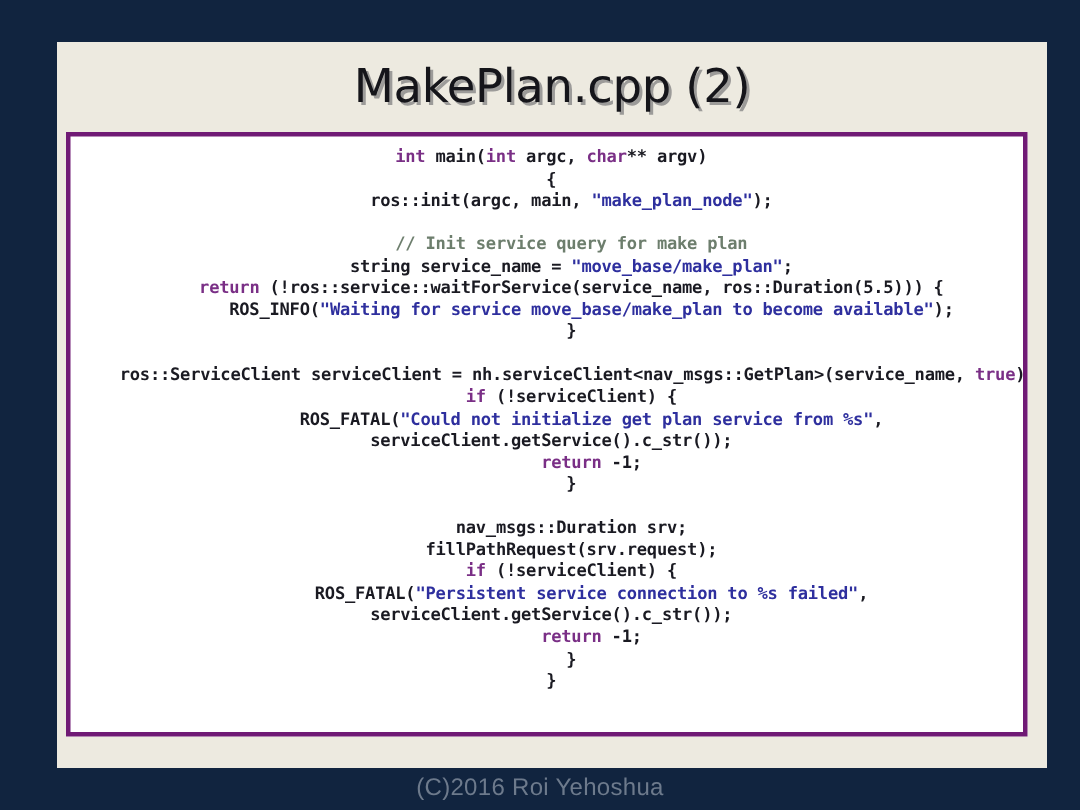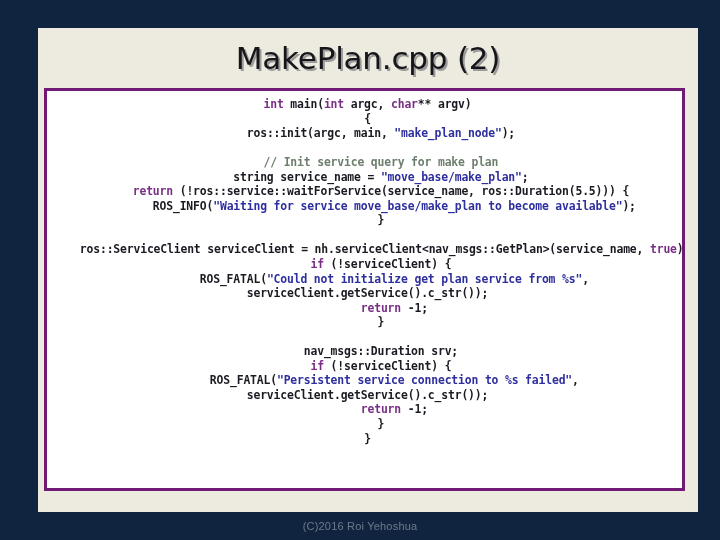--- a/index.html
+++ b/index.html
@@ -91,21 +91,21 @@
     left: 0;
     top: 512px;
     width: 720px;
     height: 28px;
     display: flex;
     align-items: center;
     justify-content: center;
   }
   #footer-text {
     font-family: "Liberation Sans", sans-serif;
-    font-size: 11px;
+    font-size: 16px;
     color: #6d7a8c;
     letter-spacing: 0.2px;
     white-space: nowrap;
   }
 </style>
 </head>
 <body>
 
 <div id="slide">
 
@@ -127,20 +127,21 @@
 </span><span class="ln"><span class="pln">    }</span>
 </span><span class="ln"><span class="pln"></span>
 </span><span class="ln"><span class="pln">    ros::ServiceClient serviceClient = nh.serviceClient&lt;nav_msgs::GetPlan&gt;(service_name, </span><span class="kw">true</span><span class="pln">);</span>
 </span><span class="ln"><span class="pln">    </span><span class="kw">if</span><span class="pln"> (!serviceClient) {</span>
 </span><span class="ln"><span class="pln">        ROS_FATAL(</span><span class="str">"Could not initialize get plan service from %s"</span><span class="pln">,</span>
 </span><span class="ln"><span class="pln">serviceClient.getService().c_str());</span>
 </span><span class="ln"><span class="pln">        </span><span class="kw">return</span><span class="pln"> -1;</span>
 </span><span class="ln"><span class="pln">    }</span>
 </span><span class="ln"><span class="pln"></span>
 </span><span class="ln"><span class="pln">    nav_msgs::Duration srv;</span>
+</span><span class="ln"><span class="pln">    fillPathRequest(srv.request);</span>
 </span><span class="ln"><span class="pln">    </span><span class="kw">if</span><span class="pln"> (!serviceClient) {</span>
 </span><span class="ln"><span class="pln">        ROS_FATAL(</span><span class="str">"Persistent service connection to %s failed"</span><span class="pln">,</span>
 </span><span class="ln"><span class="pln">serviceClient.getService().c_str());</span>
 </span><span class="ln"><span class="pln">        </span><span class="kw">return</span><span class="pln"> -1;</span>
 </span><span class="ln"><span class="pln">    }</span>
 </span><span class="ln"><span class="pln">}</span>
 </span></pre>
     </div>
 
   </div>

